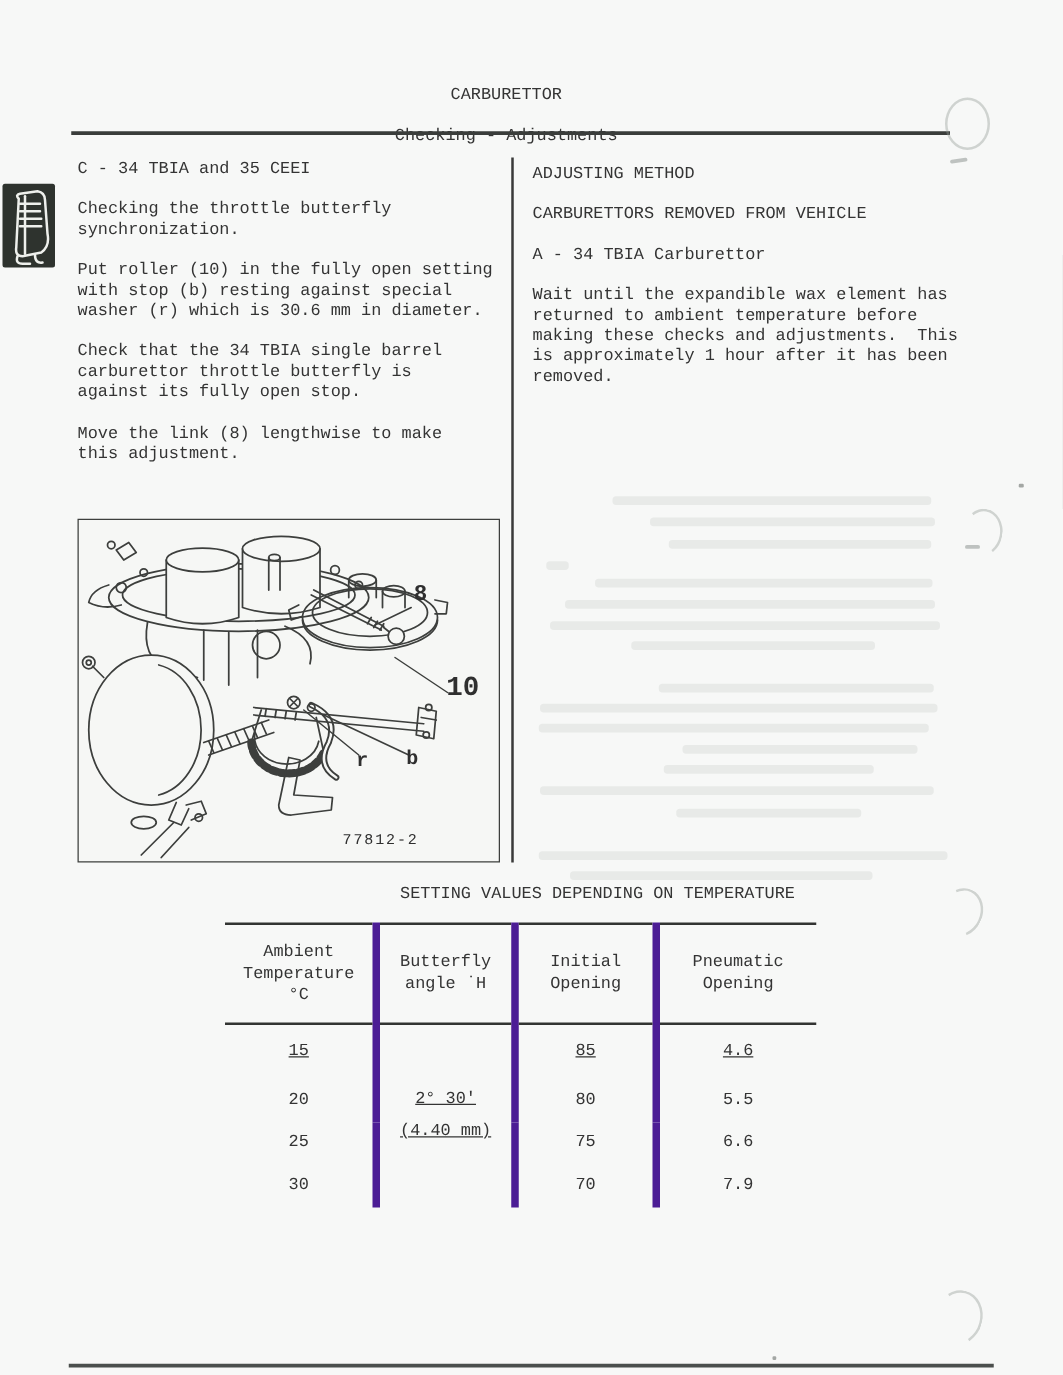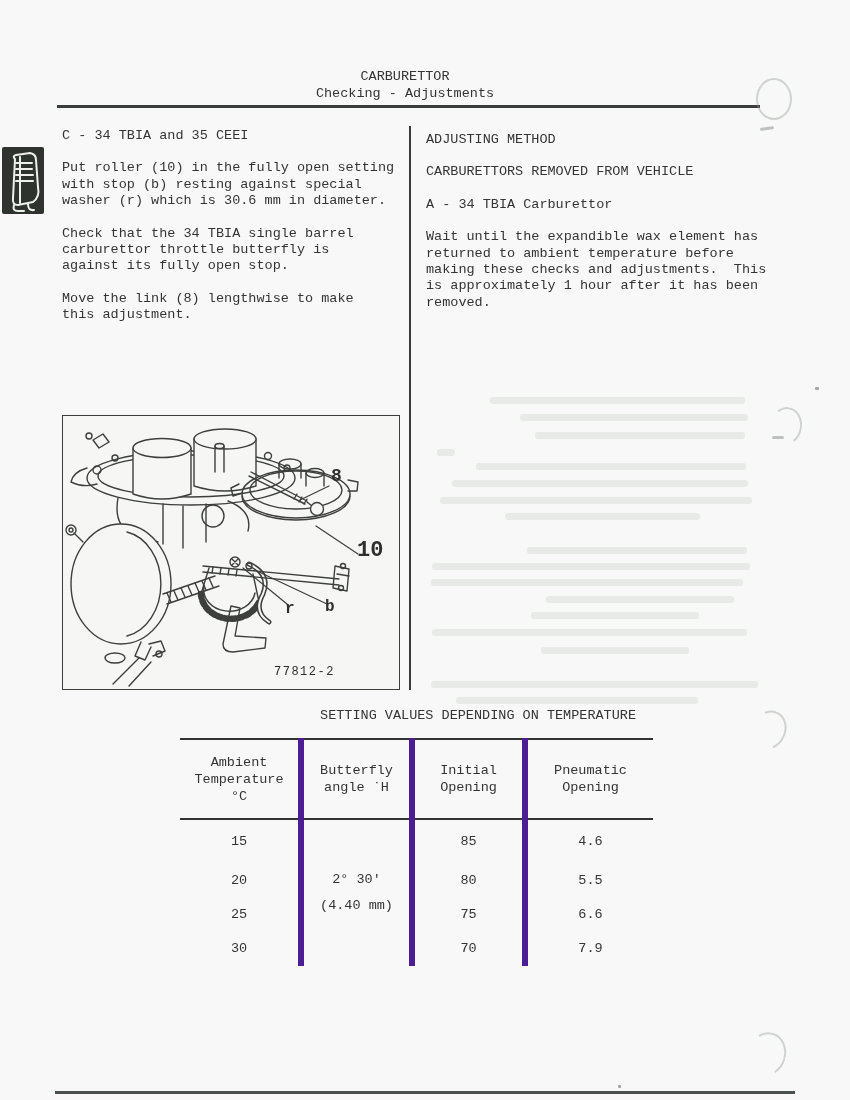--- a/index.html
+++ b/index.html
@@ -6,21 +6,21 @@
   .page{
     position:relative;width:850px;height:1100px;margin:0 auto;
     background:#f7f8f7;overflow:hidden;
     font-family:"Liberation Mono","DejaVu Sans Mono",monospace;
     color:#343434;font-size:13.5px;line-height:16.4px;
   }
   .pre{white-space:pre;}
   .abs{position:absolute;}
   
   .hdr{left:0;top:69px;width:810px;text-align:center;}
-  .hdr .l2{margin-top:1px;}
+  .hdr .l2{margin-top:17px;}
   .rule{background:#3a3d3b;height:2.5px;}
   
   .colL{left:62px;top:128px;width:345px;}
   .colR{left:426px;top:132px;width:375px;}
   .para{margin:0 0 16px 0;}
   .vdivider{left:409px;top:126px;width:2px;height:564px;background:#3a3a3a;}
   
   .tagicon{left:2px;top:147px;width:42px;height:67px;background:#2e332e;border-radius:2px;}
   
   .fig{left:62px;top:415px;width:338px;height:275px;background:#f6f7f5;border:1.5px solid #3d3f3d;box-sizing:border-box;}
@@ -30,21 +30,21 @@
   .flr{left:222px;top:185px;font-size:16px;}
   .flb{left:262px;top:183px;font-size:16px;}
   .fignum{left:211px;top:248px;font-size:12px;letter-spacing:1.5px;font-weight:400;}
   
   .tbl-title{left:180px;top:708px;width:456px;text-align:right;}
   table.settings{position:absolute;left:180px;top:738px;border-collapse:collapse;border-top:2.5px solid #323432;}
   table.settings td{font-size:13.5px;text-align:center;vertical-align:middle;padding:0;}
   table.settings thead td{height:78px;border-bottom:2.5px solid #323432;white-space:pre-line;line-height:17px;}
   td.vline{border-left:6px solid #4c1d95;}
   .w1{width:118px;} .w2{width:105px;} .w3{width:107px;} .w4{width:125px;}
-  tr.r1 td{height:44px;} tr.rn td{height:34px;}
+  tr.r1 td{height:44px;text-decoration:underline;} tr.rn td{height:34px;}
   td.angle-cell{white-space:pre-line;line-height:26px;}
   
   .ghost{position:absolute;height:7px;border-radius:3px;background:rgba(158,166,160,0.17);filter:blur(0.6px);}
   .curl{position:absolute;border:2px solid rgba(148,156,150,0.40);border-radius:50%;}
   .curl.open{border-left-color:transparent;border-bottom-color:transparent;}
   .dash{position:absolute;background:rgba(120,128,124,0.45);height:3px;border-radius:2px;}
   .speck{position:absolute;background:rgba(95,100,97,0.55);border-radius:1px;}
 </style>
 </head>
 <body>
@@ -63,20 +63,22 @@
         <path d="M13,12 Q10,9 14,8 L28,6 Q34,7 34,13 L36,40 Q38,50 31,55 L16,58 Q10,58 11,51 Z"></path>
         <path d="M14,16 H30 M14,22 H30 M14,28 H31 M14,34 H31"></path>
         <path d="M18,10 V56"></path>
         <path d="M12,58 q-2,6 4,6 h6 M26,57 q0,7 6,6"></path>
       </g>
     </svg>
   </div>
 
   <div class="abs colL">
     <div class="para pre">C - 34 TBIA and 35 CEEI</div>
+    <div class="para pre">Checking the throttle butterfly
+synchronization.</div>
     <div class="para pre">Put roller (10) in the fully open setting
 with stop (b) resting against special
 washer (r) which is 30.6 mm in diameter.</div>
     <div class="para pre">Check that the 34 TBIA single barrel
 carburettor throttle butterfly is
 against its fully open stop.</div>
     <div class="para pre">Move the link (8) lengthwise to make
 this adjustment.</div>
   </div>
 

